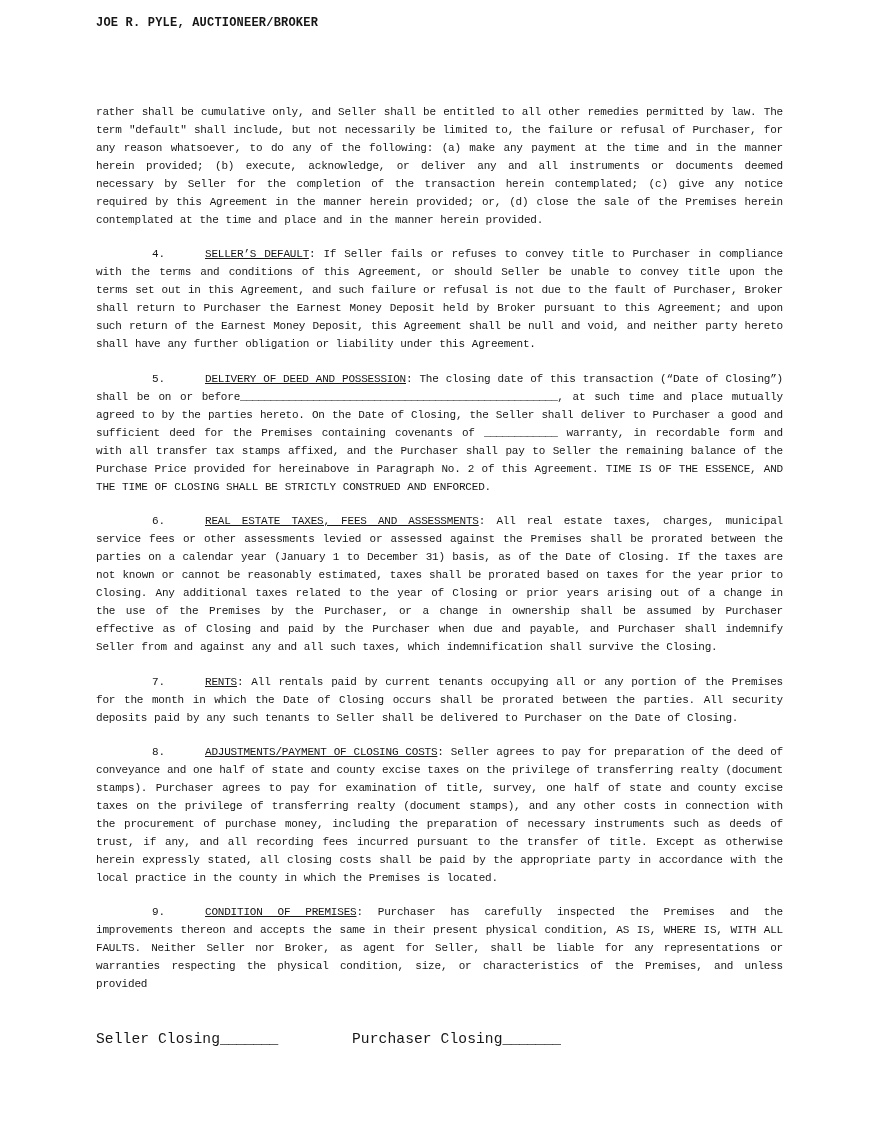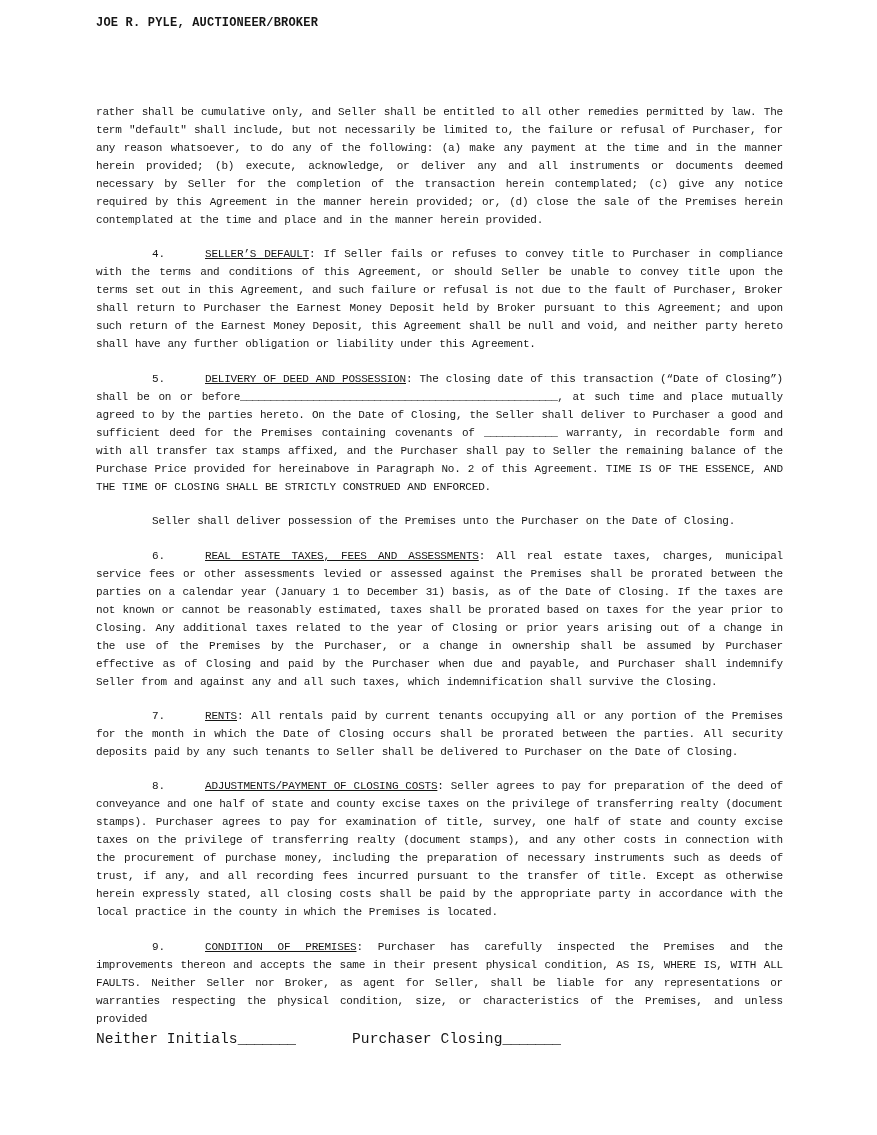--- a/index.html
+++ b/index.html
@@ -50,29 +50,28 @@
   <div class="header">JOE R. PYLE, AUCTIONEER/BROKER</div>
 
   <div class="content">
 
     <p class="para flush"><span>rather shall be cumulative only, and Seller shall be entitled to all other remedies permitted by law. The term "default" shall include, but not necessarily be limited to, the failure or refusal of Purchaser, for any reason whatsoever, to do any of the following: (a) make any payment at the time and in the manner herein provided; (b) execute, acknowledge, or deliver any and all instruments or documents deemed necessary by Seller for the completion of the transaction herein contemplated; (c) give any notice required by this Agreement in the manner herein provided; or, (d) close the sale of the Premises herein contemplated at the time and place and in the manner herein provided.</span></p>
 
     <p class="para num-ind"><span class="pnum">4.</span><span class="heading">SELLER’S DEFAULT</span><span>:  If Seller fails or refuses to convey title to Purchaser in compliance with the terms and conditions of this Agreement, or should Seller be unable to convey title upon the terms set out in this Agreement, and such failure or refusal is not due to the fault of Purchaser, Broker shall return to Purchaser the Earnest Money Deposit held by Broker pursuant to this Agreement; and upon such return of the Earnest Money Deposit, this Agreement shall be null and void, and neither party hereto shall have any further obligation or liability under this Agreement.</span></p>
 
     <p class="para num-ind"><span class="pnum">5.</span><span class="heading">DELIVERY OF DEED AND POSSESSION</span><span>: The closing date of this transaction (“Date of Closing”) shall be on or before</span><span class="blank">____________________________________________________</span><span>, at such time and place mutually agreed to by the parties hereto. On the Date of Closing, the Seller shall deliver to Purchaser a good and sufficient deed for the Premises containing covenants of </span><span class="blank">____________</span><span> warranty, in recordable form and with all transfer tax stamps affixed, and the Purchaser shall pay to Seller the remaining balance of the Purchase Price provided for hereinabove in Paragraph No. 2 of this Agreement. TIME IS OF THE ESSENCE, AND THE TIME OF CLOSING SHALL BE STRICTLY CONSTRUED AND ENFORCED.</span></p>
 
-    <p class="para ind"><span>Seller shall deliver possession of the Premises unto the Purchaser on the Date of Closing.</span></p>
 
     <p class="para num-ind"><span class="pnum">6.</span><span class="heading">REAL ESTATE TAXES, FEES AND ASSESSMENTS</span><span>: All real estate taxes, charges, municipal service fees or other assessments levied or assessed against the Premises shall be prorated between the parties on a calendar year (January 1 to December 31) basis, as of the Date of Closing. If the taxes are not known or cannot be reasonably estimated, taxes shall be prorated based on taxes for the year prior to Closing. Any additional taxes related to the year of Closing or prior years arising out of a change in the use of the Premises by the Purchaser, or a change in ownership shall be assumed by Purchaser effective as of Closing and paid by the Purchaser when due and payable, and Purchaser shall indemnify Seller from and against any and all such taxes, which indemnification shall survive the Closing.</span></p>
 
     <p class="para num-ind"><span class="pnum">7.</span><span class="heading">RENTS</span><span>: All rentals paid by current tenants occupying all or any portion of the Premises for the month in which the Date of Closing occurs shall be prorated between the parties. All security deposits paid by any such tenants to Seller shall be delivered to Purchaser on the Date of Closing.</span></p>
 
     <p class="para num-ind"><span class="pnum">8.</span><span class="heading">ADJUSTMENTS/PAYMENT OF CLOSING COSTS</span><span>:  Seller agrees to pay for preparation of the deed of conveyance and one half of state and county excise taxes on the privilege of transferring realty (document stamps). Purchaser agrees to pay for examination of title, survey, one half of state and county excise taxes on the privilege of transferring realty (document stamps), and any other costs in connection with the procurement of purchase money, including the preparation of necessary instruments such as deeds of trust, if any, and all recording fees incurred pursuant to the transfer of title. Except as otherwise herein expressly stated, all closing costs shall be paid by the appropriate party in accordance with the local practice in the county in which the Premises is located.</span></p>
 
     <p class="para num-ind"><span class="pnum">9.</span><span class="heading">CONDITION OF PREMISES</span><span>: Purchaser has carefully inspected the Premises and the improvements thereon and accepts the same in their present physical condition, AS IS, WHERE IS, WITH ALL FAULTS. Neither Seller nor Broker, as agent for Seller, shall be liable for any representations or warranties respecting the physical condition, size, or characteristics of the Premises, and unless provided</span></p>
 
   </div>
 
-  <div class="footer-item footer-seller"><span>Neither Initials</span><span class="blank">_______</span></div>
+  <div class="footer-item footer-seller"><span>Seller Closing</span><span class="blank">_______</span></div>
 
   <div class="footer-item footer-purchaser"><span>Purchaser Closing</span><span class="blank">_______</span></div>
 
 </div>
 
 </body></html>

